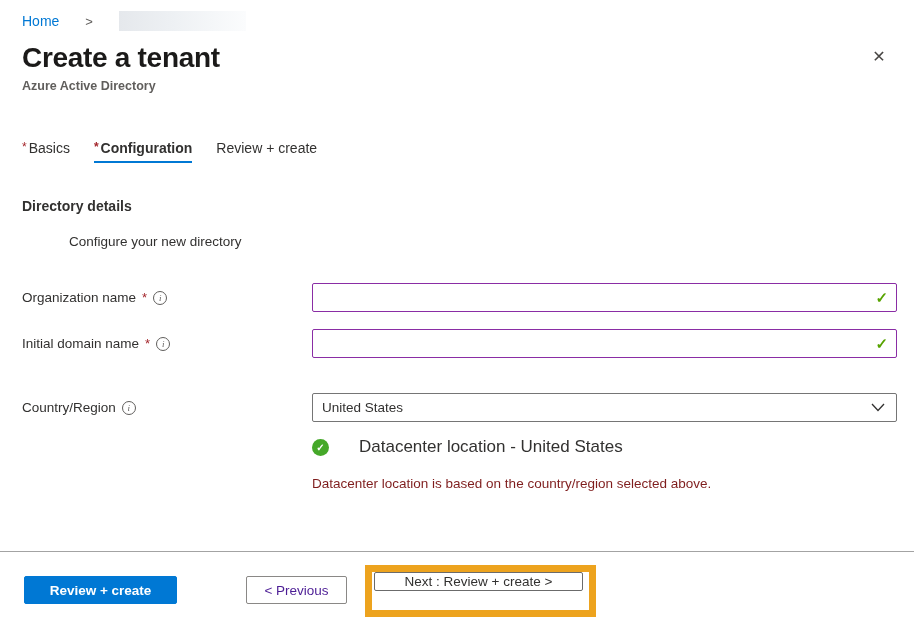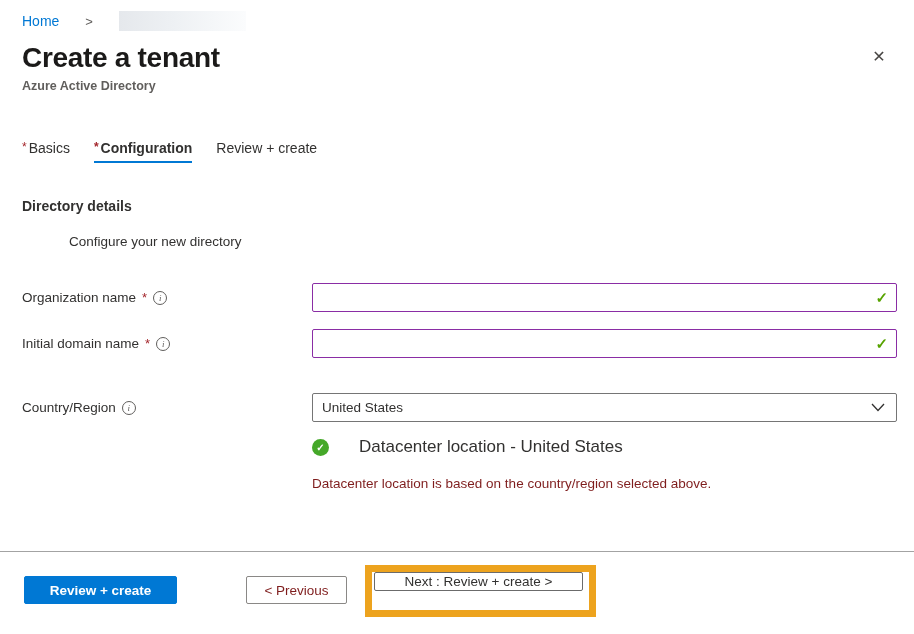--- a/index.html
+++ b/index.html
@@ -57,21 +57,21 @@
     justify-content:center; }
   .status-text { font-size:17px; color:#323130;margin-left:20px; }
   .status-note { position:absolute; left:312px; top:476px; font-size:13.5px; color:#7f1d1d; }
 
   
   .footer-divider { position:absolute; top:551px; left:0; width:914px; height:1px; background:#a3a3a3; }
   .btn { font-family:inherit; font-size:13.5px; border-radius:2px; cursor:pointer; }
   .btn-primary { position:absolute; left:24px; top:576px; width:153px; height:28px;
     background:#0078d4; border:1px solid #0078d4; color:#fff; font-weight:700; }
   .btn-prev { position:absolute; left:246px; top:576px; width:101px; height:28px;
-    background:#fff; border:1px solid #8a8886; color:#7f1d1d; }
+    background:#fff; border:1px solid #8a8886; color:#4c1d95; }
   .btn-next { position:absolute; left:374px; top:572px; width:209px; height:19px;
     background:#fff; border:1px solid #6b6b6b; color:#323130; }
   .next-highlight { position:absolute; left:365px; top:565px; width:231px; height:52px;
     border:7px solid #eda31e; pointer-events:none; }
 </style>
 </head>
 <body>
 
 <div id="page">
 

